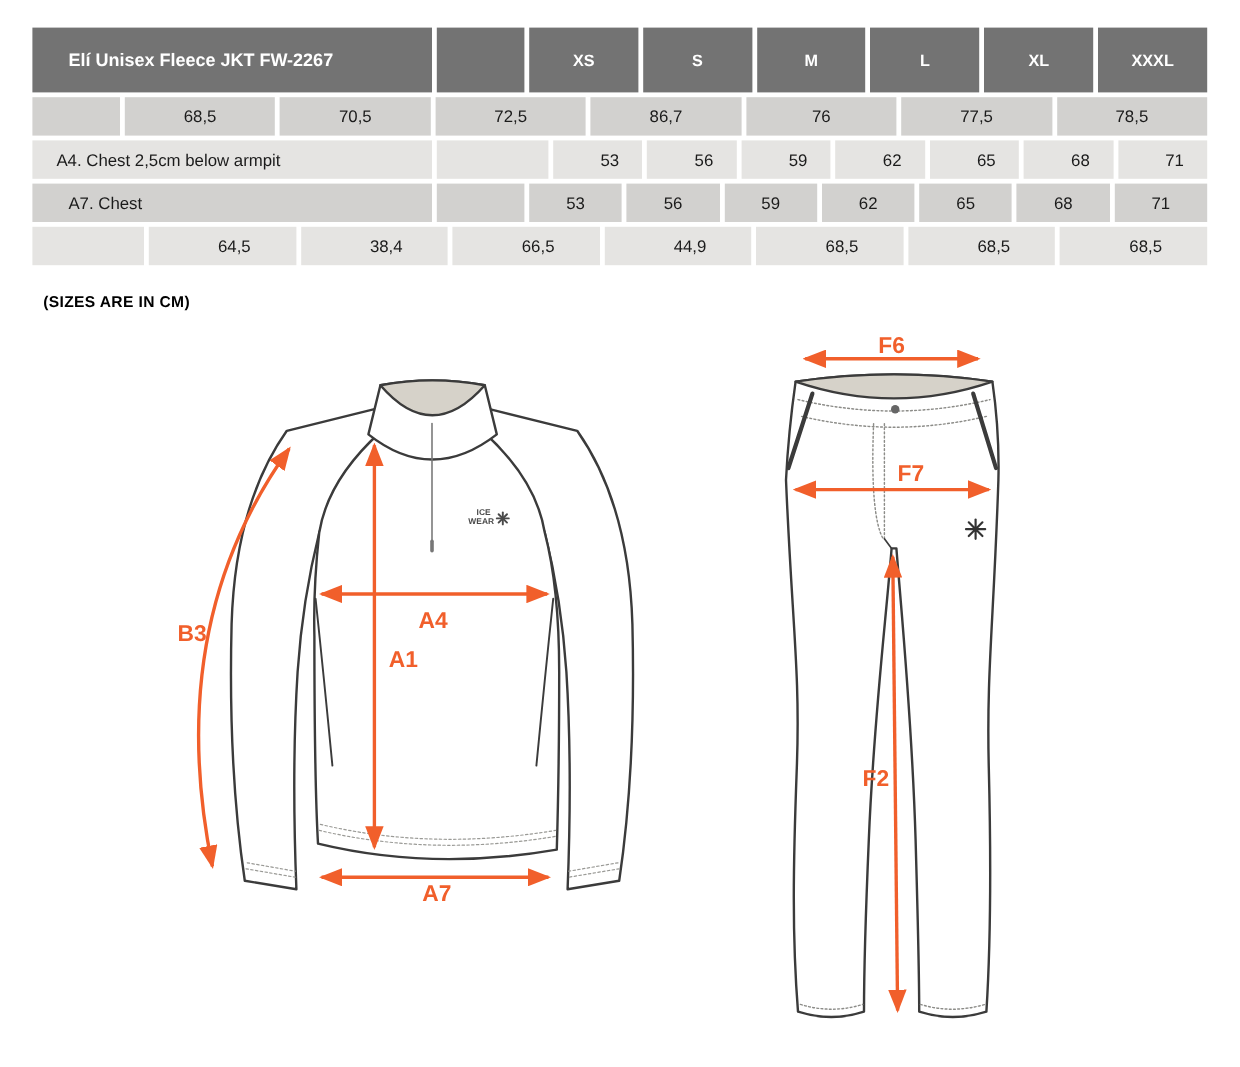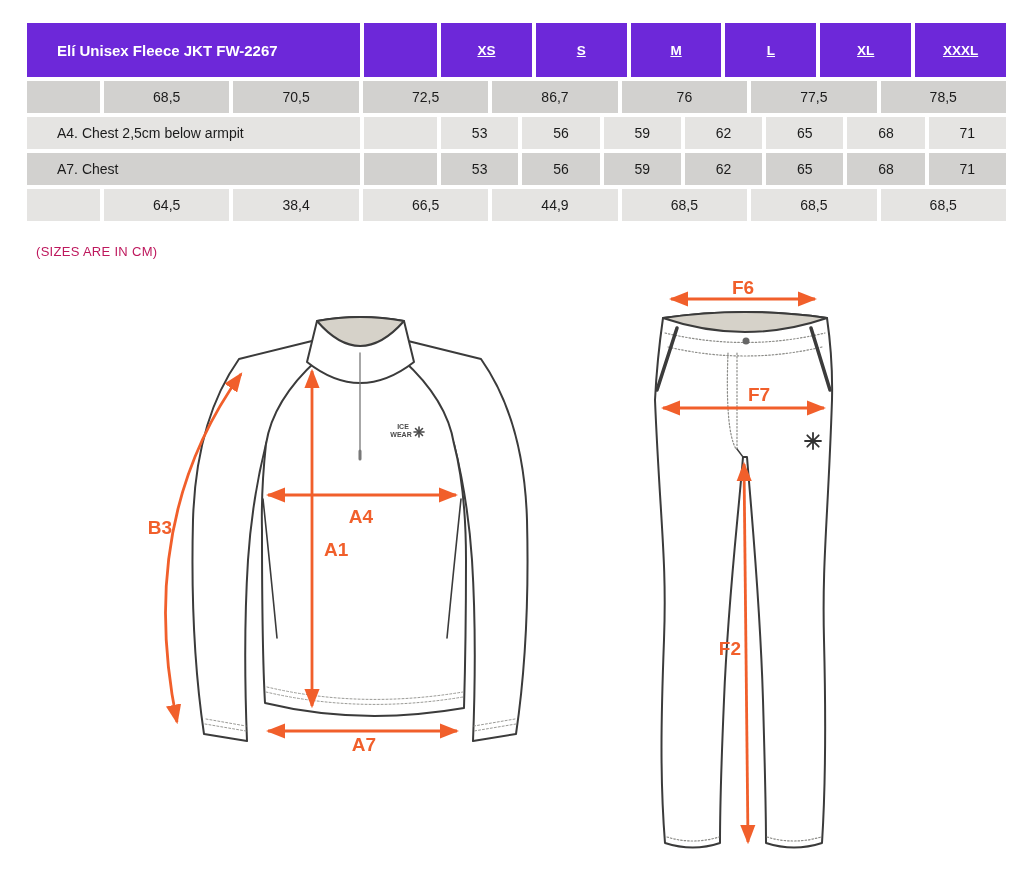--- a/index.html
+++ b/index.html
@@ -4,27 +4,27 @@
 <style>
   html,body{margin:0;padding:0;background:#fff;}
   body{width:1033px;height:889px;position:relative;font-family:"Liberation Sans",sans-serif;overflow:hidden;}
   .size-table{position:absolute;left:27px;top:23px;width:979px;}
   .trow{display:flex;margin-bottom:4px;}
   .cell{margin-right:4px;display:flex;align-items:center;}
   .cell:last-child{margin-right:0;}
   .clabel{width:333px;flex:none;padding-left:30px;box-sizing:border-box;}
   .cspacer{width:73px;flex:none;}
   .csize{flex:1;justify-content:center;}
-  .thead .cell{height:54px;background:#6d28d9;color:#fff;font-weight:bold;}
+  .thead .cell{height:54px;background:#737373;color:#fff;font-weight:bold;}
   .thead .clabel{font-size:15px;}
-  .thead .csize{font-size:13.5px;text-decoration:underline;}
+  .thead .csize{font-size:13.5px;}
   .drow .cell{height:32px;font-size:14px;color:#1b1b1b;}
   .row-dark .cell{background:#D2D1CF;}
-  .row-light .cell{background:#E5E4E2;}
-  .units-note{position:absolute;left:36px;top:244px;color:#be185d;font-size:13px;font-weight:normal;letter-spacing:.3px;}
+  .row-light .cell{background:#E5E4E2;padding-left:20px;}
+  .units-note{position:absolute;left:36px;top:244px;color:#000000;font-size:13px;font-weight:bold;letter-spacing:.3px;}
   .diagram-wrap{position:absolute;left:0;top:270px;width:1033px;height:619px;}
   svg text.mlabel{font-family:"Liberation Sans",sans-serif;font-weight:bold;font-size:19px;fill:#F15F2B;}
   svg text.logo-txt{font-family:"Liberation Sans",sans-serif;font-weight:bold;fill:#4a4a4a;}
 </style>
 </head>
 <body>
 
 <div class="size-table">
   <div class="trow thead">
     <div class="cell clabel">

